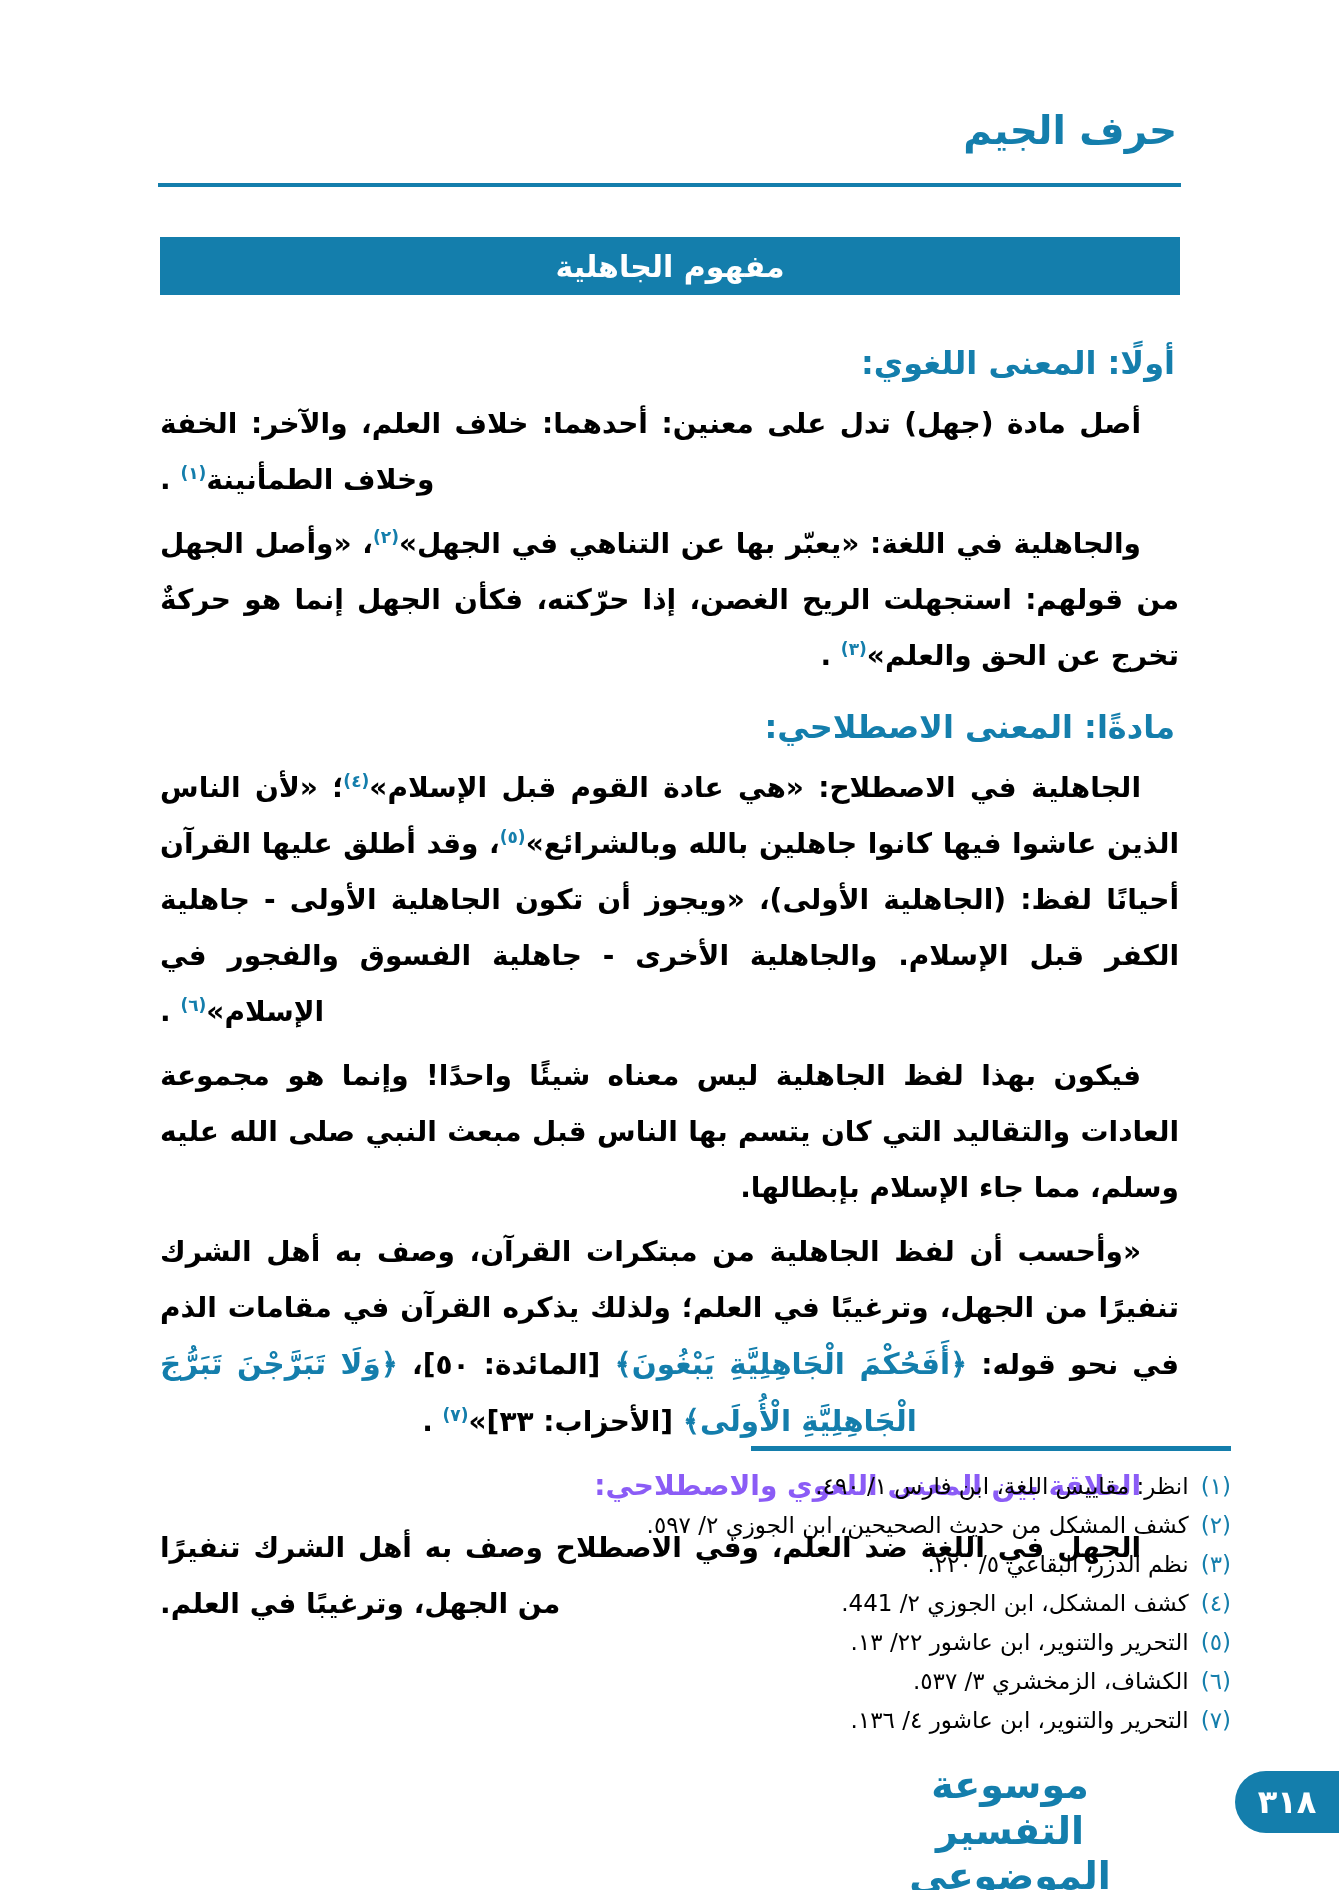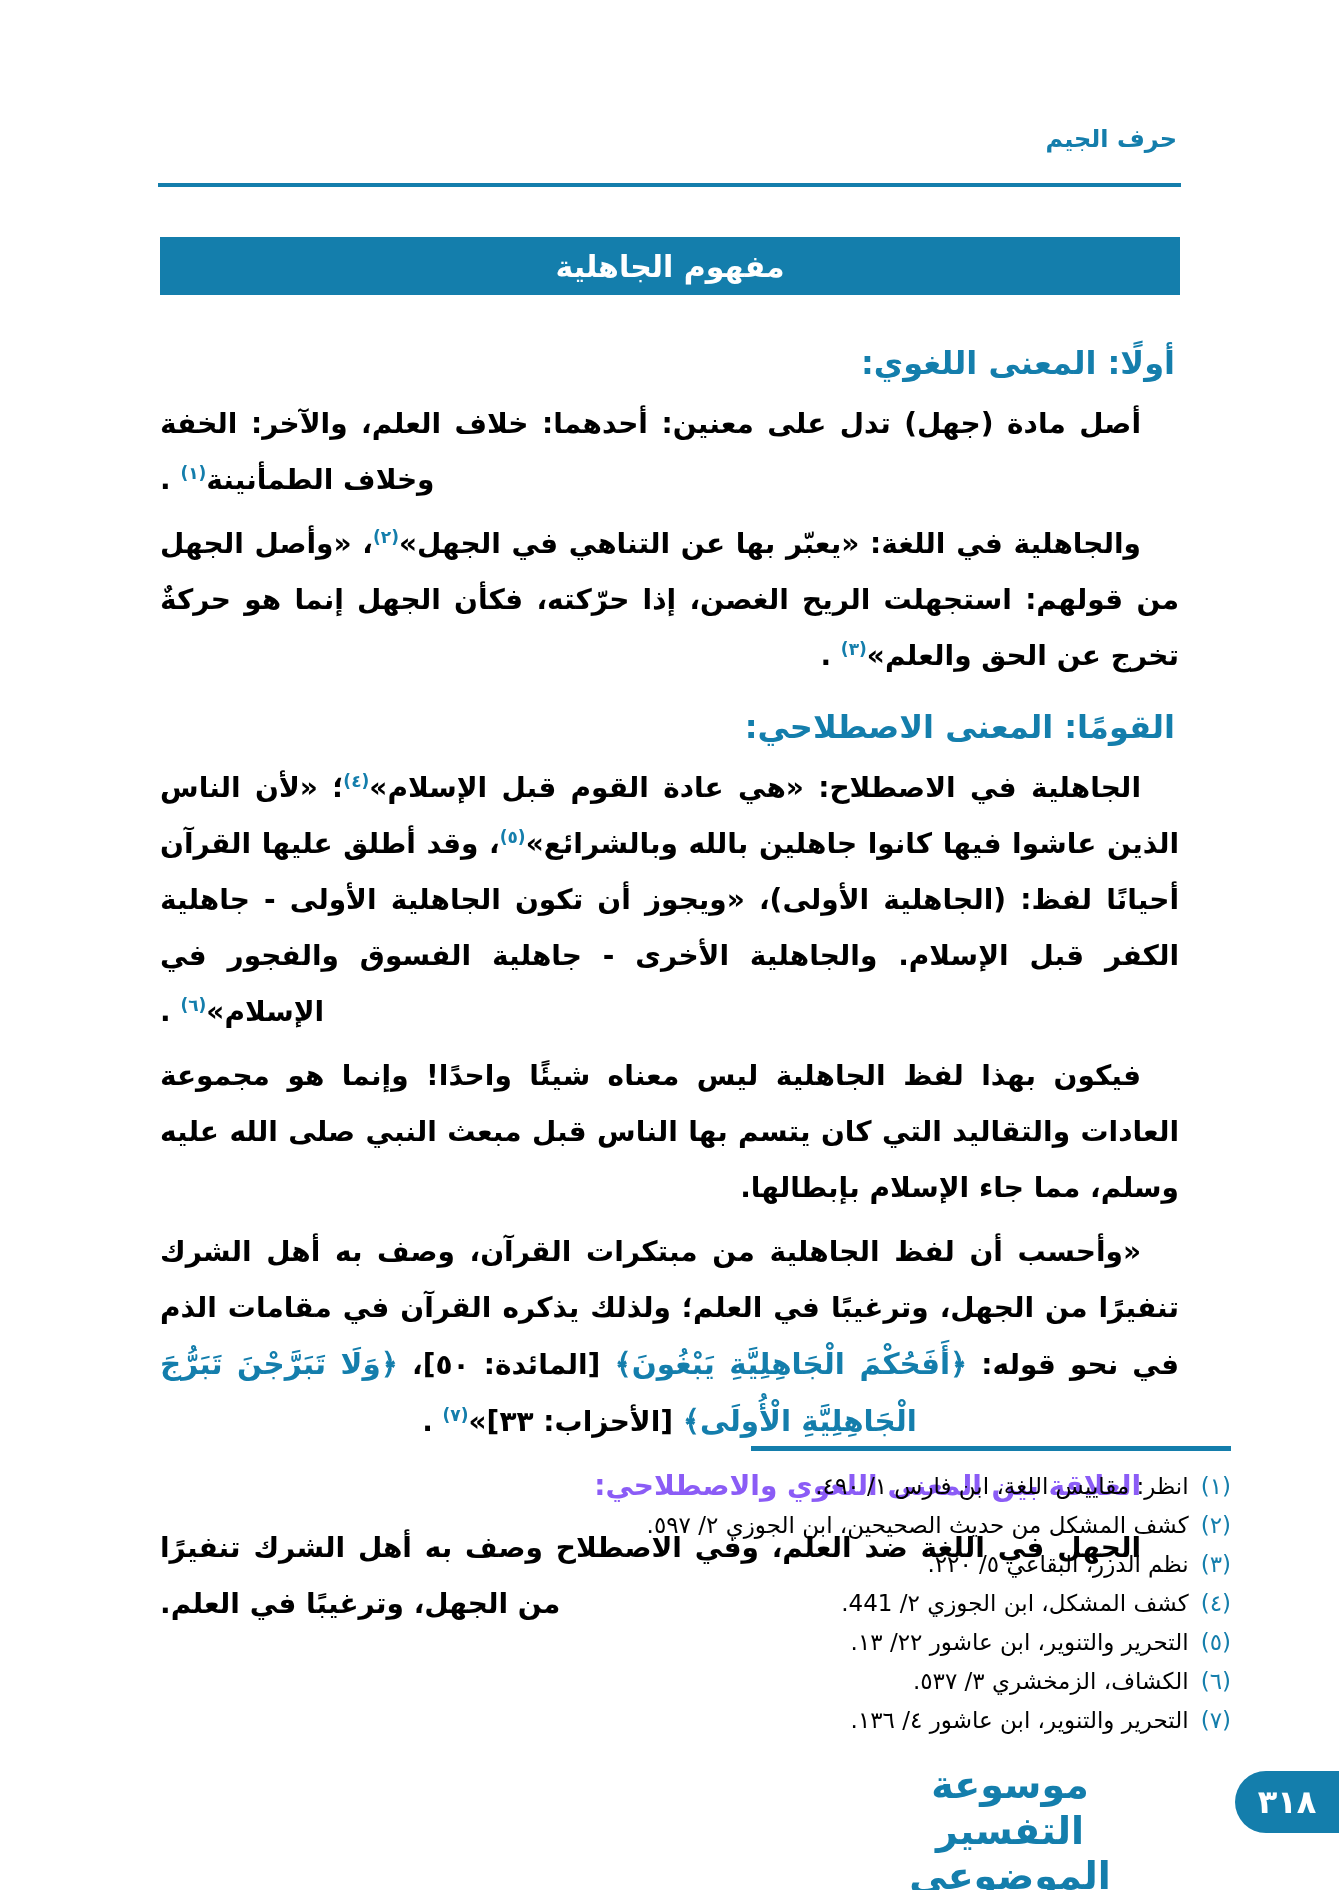--- a/index.html
+++ b/index.html
@@ -7,22 +7,22 @@
     position:relative;
     width:1339px;height:1890px;
     background:#ffffff;
     overflow:hidden;
     font-family:"DejaVu Sans",sans-serif;
     direction:rtl;
     --accent:#147EAC;
   }
   
   .chapter-title{
-    position:absolute;top:104px;right:162px;
-    color:var(--accent);font-size:24px;font-weight:bold;
+    position:absolute;top:96px;right:162px;
+    color:var(--accent);font-size:39px;font-weight:bold;
     letter-spacing:-1px;line-height:70px;
   }
   .header-rule{
     position:absolute;top:183px;left:158px;width:1023px;height:4px;
     background:var(--accent);
   }
   
   .title-banner{
     position:absolute;top:237px;left:160px;width:1020px;height:58px;
     background:var(--accent);
@@ -84,21 +84,21 @@
   <div class="header-rule"></div>
 
   <div class="title-banner">
     <span>مفهوم الجاهلية</span>
   </div>
 
   <div class="content" id="content">
       <h2 class="h-accent">أولًا: المعنى اللغوي:</h2>
       <p class="para last-left"><span class="run-text">أصل مادة (جهل) تدل على معنين: أحدهما: خلاف العلم، والآخر: الخفة وخلاف الطمأنينة</span><span class="run-ref">(١)</span><span class="run-text"> .</span></p>
       <p class="para"><span class="run-text">والجاهلية في اللغة: «يعبّر بها عن التناهي في الجهل»</span><span class="run-ref">(٢)</span><span class="run-text">، «وأصل الجهل من قولهم: استجهلت الريح الغصن، إذا حرّكته، فكأن الجهل إنما هو حركةٌ تخرج عن الحق والعلم»</span><span class="run-ref">(٣)</span><span class="run-text"> .</span></p>
-      <h2 class="h-accent">القومًا: المعنى الاصطلاحي:</h2>
+      <h2 class="h-accent">مادةًا: المعنى الاصطلاحي:</h2>
       <p class="para last-left"><span class="run-text">الجاهلية في الاصطلاح: «هي عادة القوم قبل الإسلام»</span><span class="run-ref">(٤)</span><span class="run-text">؛ «لأن الناس الذين عاشوا فيها كانوا جاهلين بالله وبالشرائع»</span><span class="run-ref">(٥)</span><span class="run-text">، وقد أطلق عليها القرآن أحيانًا لفظ: (الجاهلية الأولى)، «ويجوز أن تكون الجاهلية الأولى - جاهلية الكفر قبل الإسلام. والجاهلية الأخرى - جاهلية الفسوق والفجور في الإسلام»</span><span class="run-ref">(٦)</span><span class="run-text"> .</span></p>
       <p class="para"><span class="run-text">فيكون بهذا لفظ الجاهلية ليس معناه شيئًا واحدًا! وإنما هو مجموعة العادات والتقاليد التي كان يتسم بها الناس قبل مبعث النبي صلى الله عليه وسلم، مما جاء الإسلام بإبطالها.</span></p>
       <p class="para last-center"><span class="run-text">«وأحسب أن لفظ الجاهلية من مبتكرات القرآن، وصف به أهل الشرك تنفيرًا من الجهل، وترغيبًا في العلم؛ ولذلك يذكره القرآن في مقامات الذم في نحو قوله: </span><span class="run-quran">﴿أَفَحُكْمَ الْجَاهِلِيَّةِ يَبْغُونَ﴾</span><span class="run-text"> [المائدة: ٥٠]، </span><span class="run-quran">﴿وَلَا تَبَرَّجْنَ تَبَرُّجَ الْجَاهِلِيَّةِ الْأُولَى﴾</span><span class="run-text"> [الأحزاب: ٣٣]»</span><span class="run-ref">(٧)</span><span class="run-text"> .</span></p>
       <h3 class="h-black">العلاقة بين المعنى اللغوي والاصطلاحي:</h3>
       <p class="para last-left"><span class="run-text">الجهل في اللغة ضد العلم، وفي الاصطلاح وصف به أهل الشرك تنفيرًا من الجهل، وترغيبًا في العلم.</span></p>
     </div>
 
   <div class="footnotes" id="footnotes">
     <div class="fn-rule"></div>
   <div class="footnote-row"><span class="fn-num">(١)</span><span class="fn-text">انظر: مقاييس اللغة، ابن فارس ١/ ٤٩٠.</span></div>

